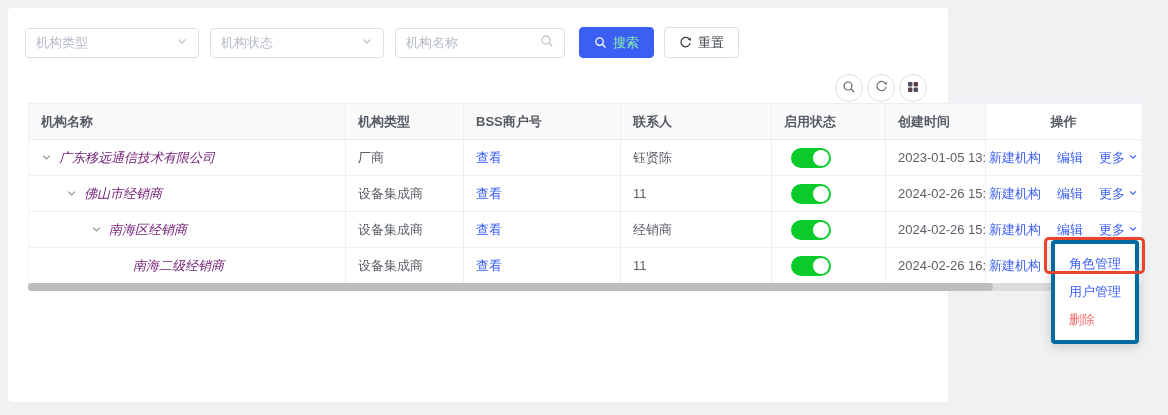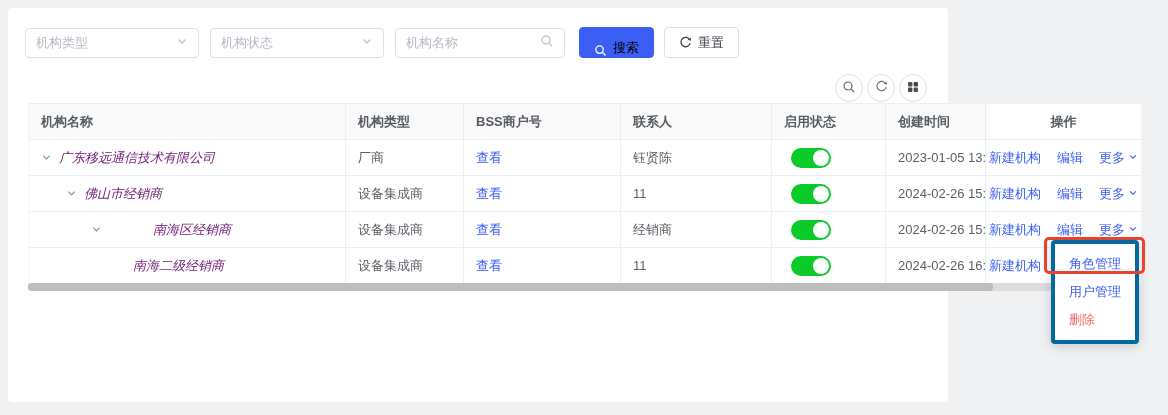--- a/index.html
+++ b/index.html
@@ -18,21 +18,21 @@
     width:174px;height:30px;border:1px solid #dcdfe6;border-radius:4px;background:#fff;
     display:flex;align-items:center;justify-content:space-between;
     padding:0 10px;box-sizing:border-box;margin-right:11px;cursor:pointer;
   }
   .inp{width:170px;cursor:text;}
   .ph{color:#b4bac4;font-size:13px;}
   .btn{
     height:31px;border-radius:4px;display:flex;align-items:center;justify-content:center;
     padding:0 14px;box-sizing:border-box;cursor:pointer;font-size:13px;
   }
-  .btn-primary{background:var(--primary);color:#000000;border:1px solid var(--primary);margin-left:3px;align-items:flex-end;}
+  .btn-primary{background:var(--primary);color:#86efac;border:1px solid var(--primary);margin-left:3px;}
   .btn-plain{background:#fff;color:#3c4047;border:1px solid #dcdfe6;margin-left:10px;}
   .btn .bicon{margin-right:6px;display:inline-flex;}
 
   
   .tb-icons{position:absolute;right:21px;top:66px;display:flex;gap:4px;}
   .circ{
     width:26px;height:26px;border:1px solid #dcdfe6;border-radius:50%;background:#fff;
     display:flex;align-items:center;justify-content:center;cursor:pointer;
   }
 
@@ -224,21 +224,21 @@
             <a class="link">编辑</a>
             <span class="more-wrap">
               <a class="link">更多</a>
               <span><svg width="10" height="10" viewBox="0 0 12 12">
                   <polyline points="2.5,4 6,7.5 9.5,4" fill="none" stroke="#3b5ff5" stroke-width="1.3"></polyline>
                 </svg></span>
             </span>
           </div>
         </div>
         <div class="trow">
-          <div class="td name-td" style="padding-left: 62px; gap: 44px;">
+          <div class="td name-td" style="padding-left: 62px;">
             <span class="chev">
               <svg width="11" height="11" viewBox="0 0 12 12">
                 <polyline points="2.5,4 6,7.5 9.5,4" fill="none" stroke="#8c9096" stroke-width="1.3"></polyline>
               </svg>
             </span>
             <span>南海区经销商</span>
           </div>
           <div class="td">设备集成商</div>
           <div class="td">
             <a class="link">查看</a>

